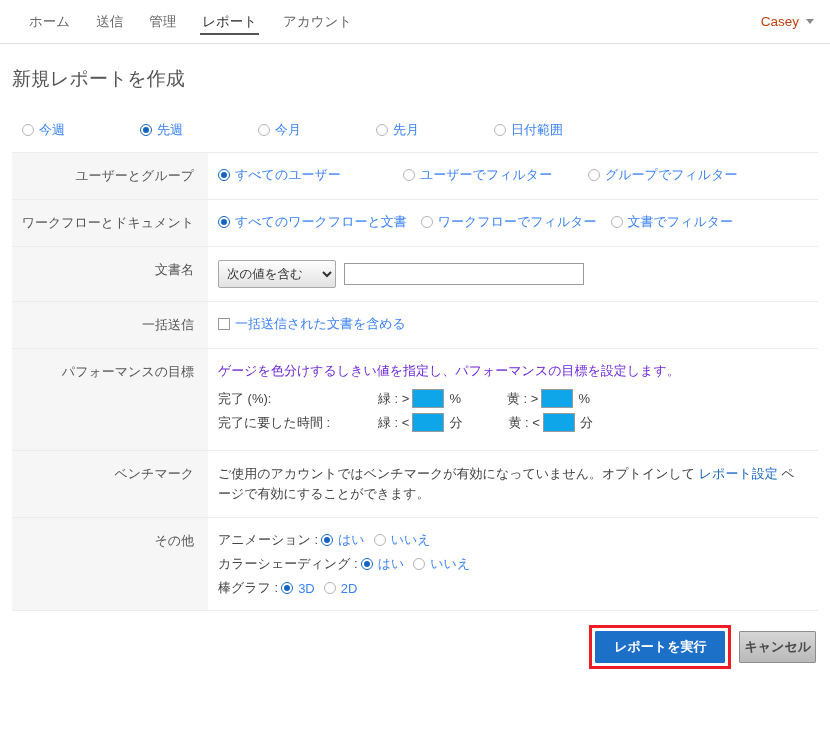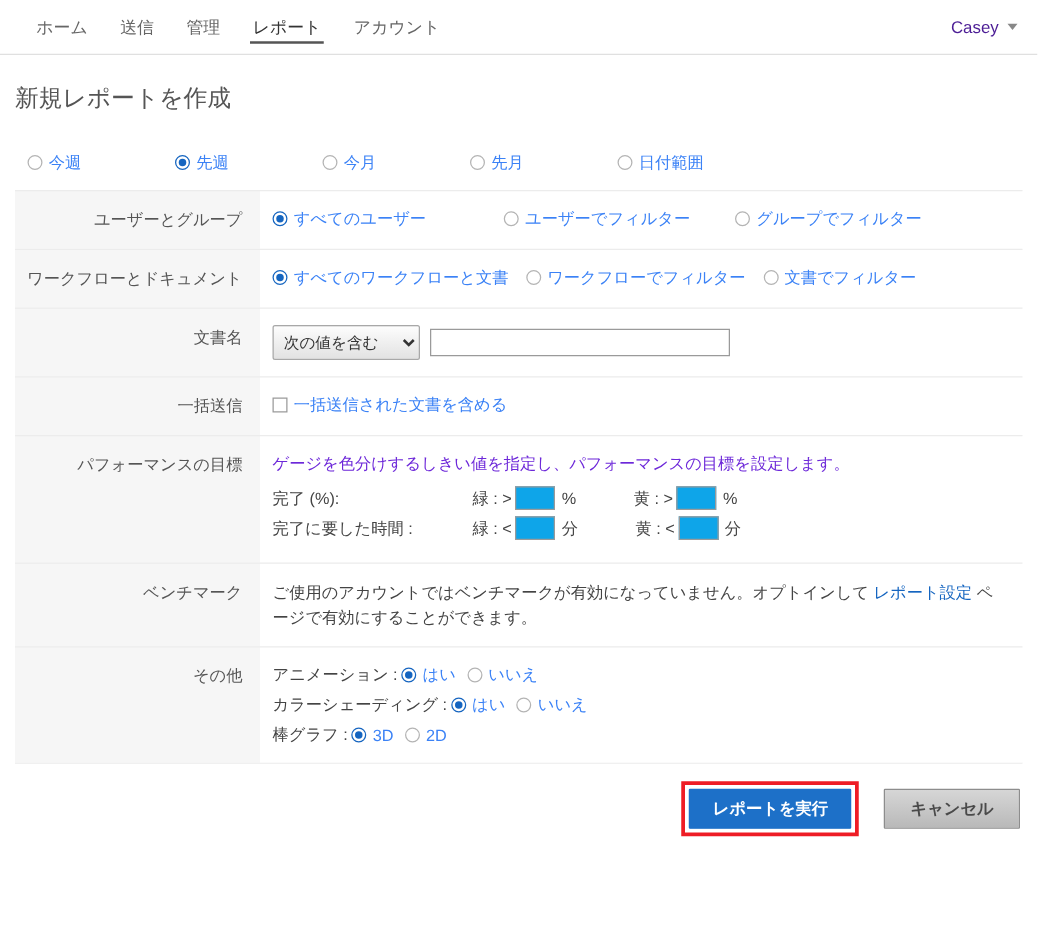--- a/index.html
+++ b/index.html
@@ -34,21 +34,21 @@
   .nav-item.active { color: #333; }
   .nav-item.active::after {
     content: "";
     position: absolute;
     left: 11px; right: 11px; bottom: 8px;
     height: 2px; background: #555;
   }
   .nav-spacer { flex: 1; }
   .user-menu {
     display: flex; align-items: center; gap: 7px;
-    font-size: 13.5px; color: #4c1d95; cursor: pointer;
+    font-size: 13.5px; color: #c2410c; cursor: pointer;
     padding-right: 2px;
   }
   .caret {
     width: 0; height: 0;
     border-left: 4px solid transparent;
     border-right: 4px solid transparent;
     border-top: 5px solid #888;
   }
 
   
@@ -208,22 +208,22 @@
     cursor: pointer;
     border-radius: 1px;
     font-weight: bold;
   }
   .btn-secondary {
     font-family: inherit;
     font-size: 13px;
     color: #4a4a4a;
     background: linear-gradient(#d6d6d6, #b9b9b9);
     border: 1px solid #8d8d8d;
-    padding: 6px 20px;
-    margin-left: 20px;
+    padding: 6px 4px;
+    margin-left: 8px;
     cursor: pointer;
     border-radius: 1px;
     font-weight: bold;
   }
 </style>
 </head>
 <body>
 
 <div class="topnav">
   <div class="nav-items">

